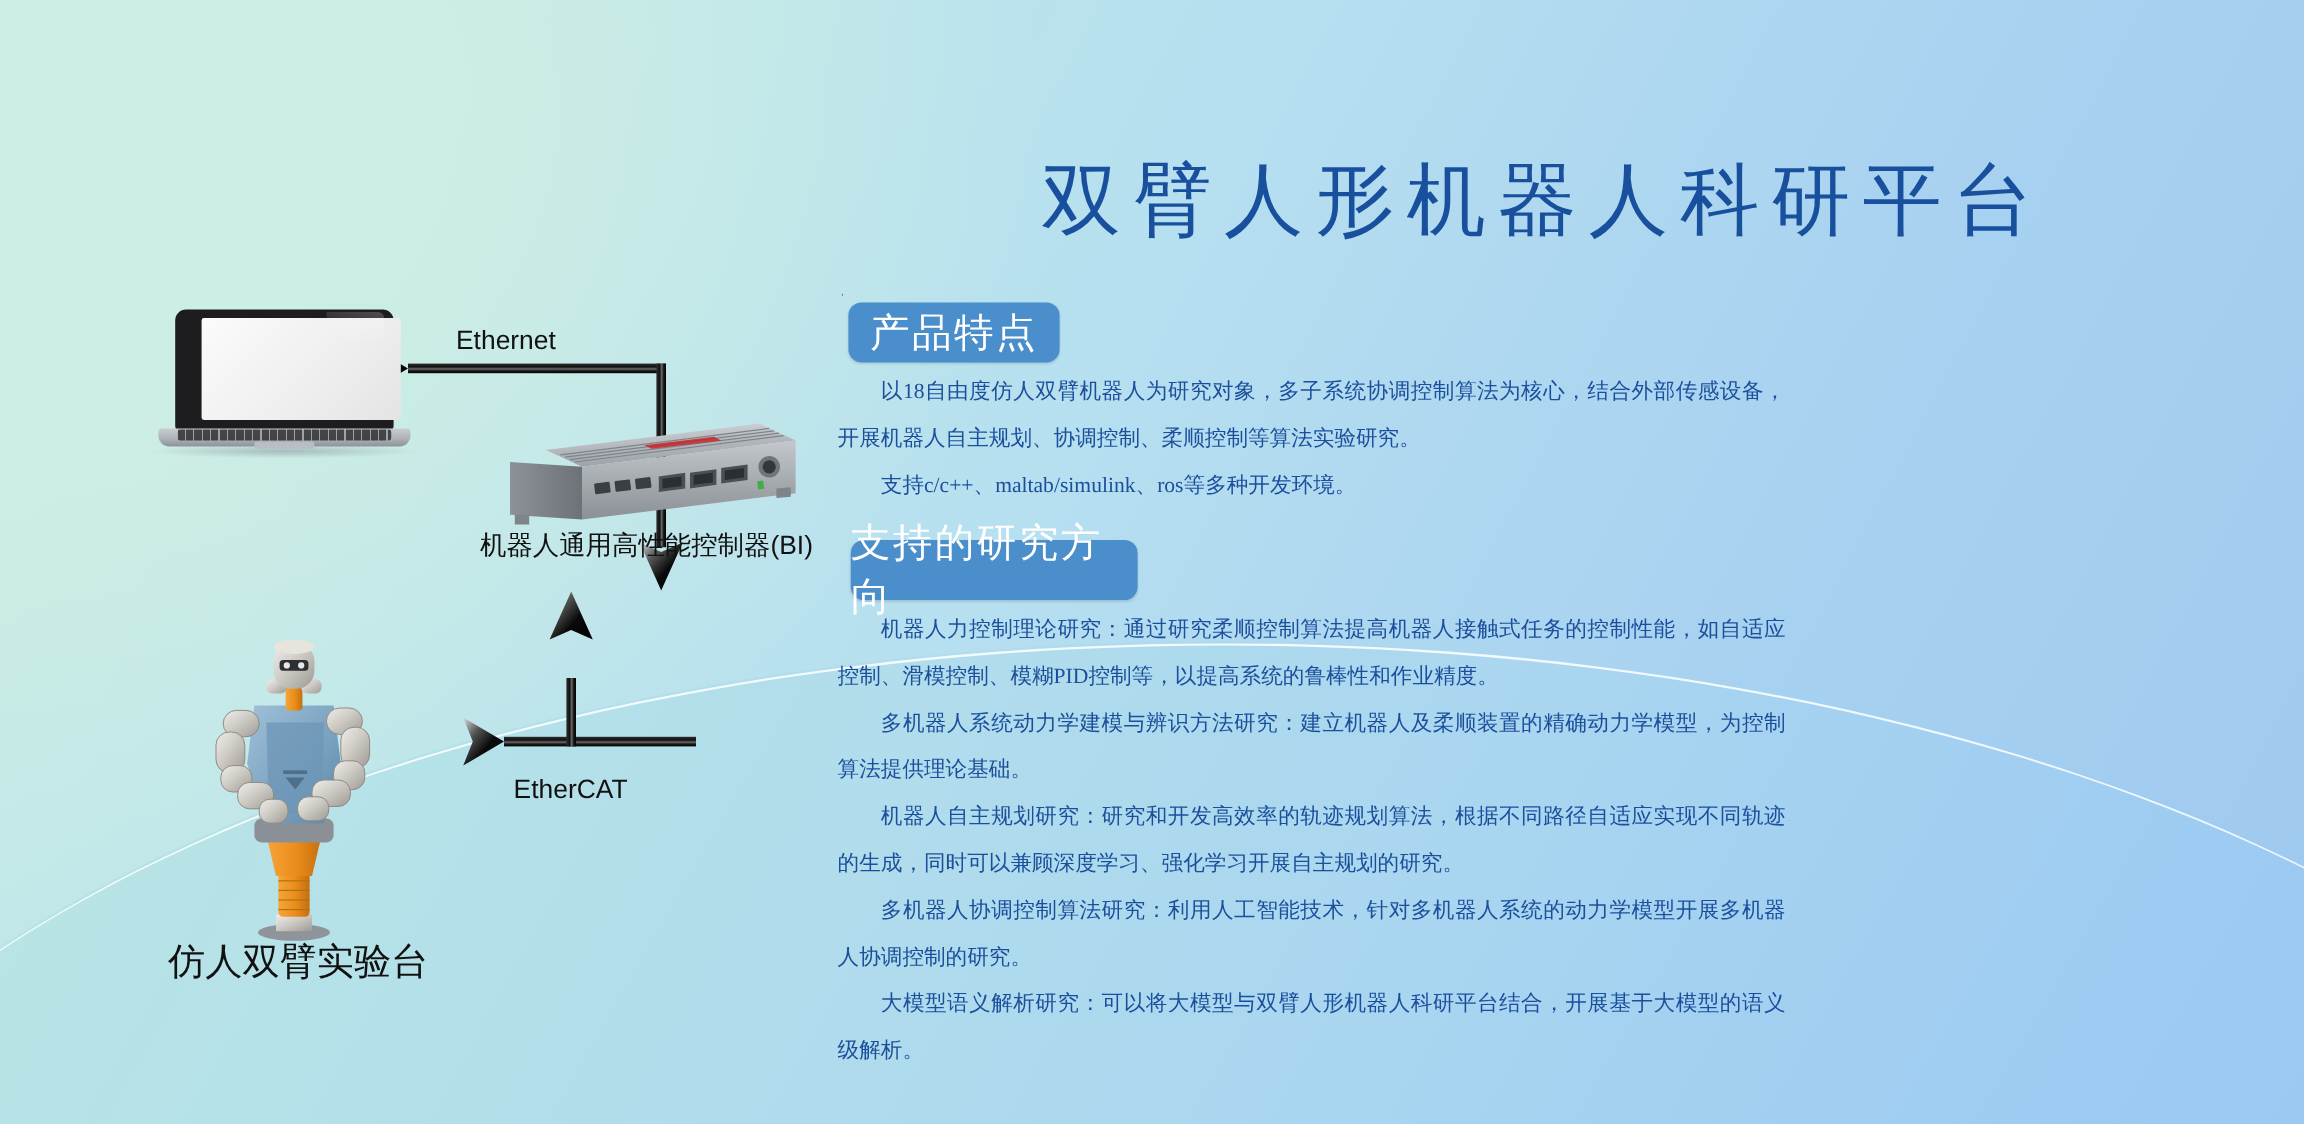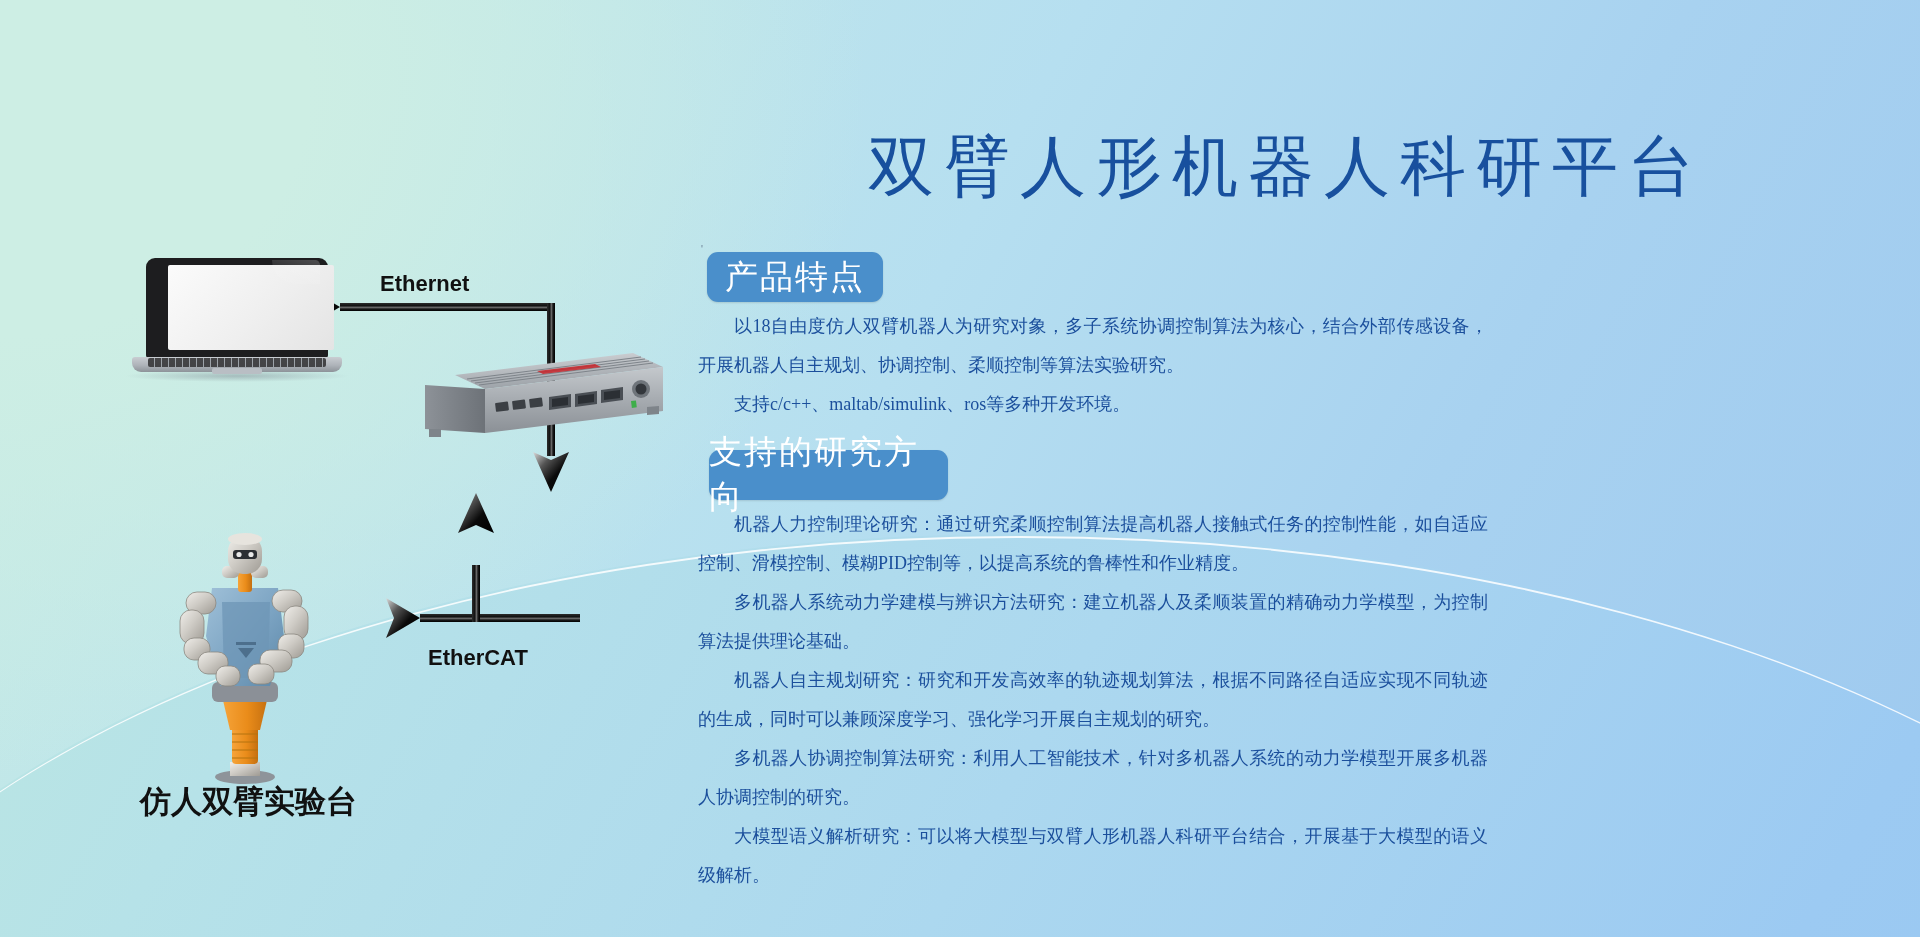--- a/index.html
+++ b/index.html
@@ -38,21 +38,21 @@
   .lap-glare{position:absolute;right:8px;top:2px;width:48px;height:24px;background:linear-gradient(200deg,rgba(255,255,255,.22),rgba(255,255,255,0));border-radius:0 8px 0 40px;}
   .lap-base{position:absolute;left:0;top:99px;width:210px;height:15px;background:linear-gradient(180deg,#c9cdd2 0%,#aeb3b9 55%,#8d9399 100%);border-radius:3px 3px 9px 9px;}
   .lap-keys{position:absolute;left:16px;top:100px;width:178px;height:9px;background:repeating-linear-gradient(90deg,#3a3a3c 0 6px,#9aa0a6 6px 7px);border-radius:2px;opacity:.92;}
   .lap-pad{position:absolute;left:80px;top:110px;width:50px;height:6px;background:#b9bec4;border-radius:2px;}
   .lap-shadow{position:absolute;left:-8px;top:112px;width:226px;height:12px;background:radial-gradient(ellipse at center,rgba(120,130,140,.45),rgba(120,130,140,0) 70%);}
 
   .ctrlbox{position:absolute;left:419px;top:345px;width:245px;height:88px;}
 
   .robot{position:absolute;left:150px;top:530px;width:190px;height:260px;}
 
-  .dlabel{position:absolute;color:#111;font-weight:bold;white-space:nowrap;}
+  .dlabel{position:absolute;color:#111;font-weight:normal;white-space:nowrap;}
   .lbl-laptop{left:94px;top:396px;font-size:23px;}
   .lbl-ctrl{left:400px;top:440px;font-size:22px;}
   .lbl-robot{left:140px;top:781px;font-size:31px;}
   .lbl-eth{left:380px;top:271px;font-size:22px;}
   .lbl-ecat{left:428px;top:645px;font-size:22px;}
 
   
   .panel{position:absolute;left:690px;top:0;width:1230px;height:937px;}
   .main-title{
     position:absolute;left:0;top:122px;width:1192px;text-align:center;
@@ -250,20 +250,21 @@
         <g fill="url(#metal)" stroke="#8c8880" stroke-width="0.8">
           <rect x="122" y="60" width="30" height="22" rx="11"></rect>
           <rect x="134" y="76" width="24" height="34" rx="11"></rect>
           <rect x="128" y="104" width="26" height="24" rx="10"></rect>
           <rect x="110" y="120" width="32" height="22" rx="10"></rect>
           <rect x="98" y="134" width="26" height="20" rx="9"></rect>
         </g>
       </svg>
     </div>
 
+    <div class="dlabel lbl-ctrl">机器人通用高性能控制器(BI)</div>
     <div class="dlabel lbl-robot">仿人双臂实验台</div>
     <div class="dlabel lbl-eth">Ethernet</div>
     <div class="dlabel lbl-ecat">EtherCAT</div>
   </div>
 
   <div class="panel">
 
     <div class="main-title">双臂人形机器人科研平台</div>
 
     <div class="tick">'</div>

